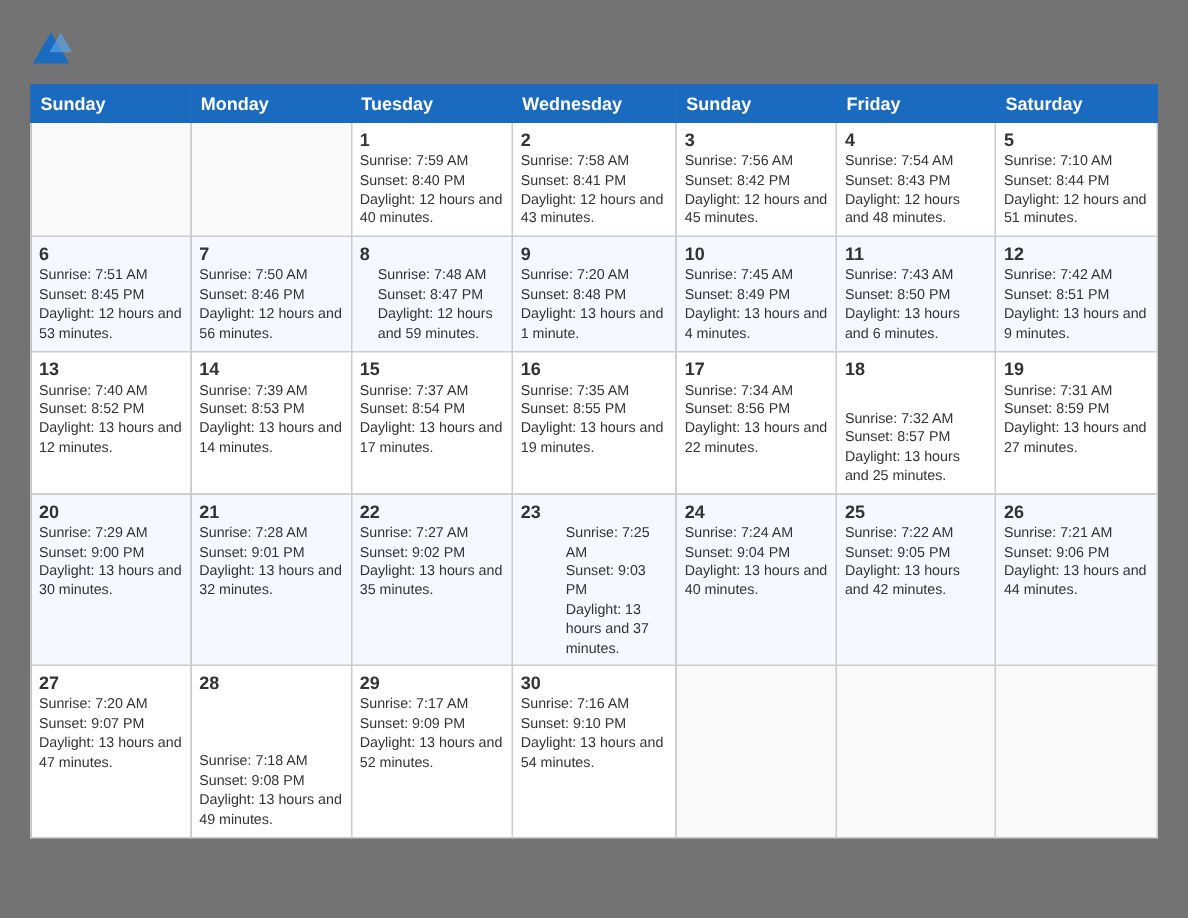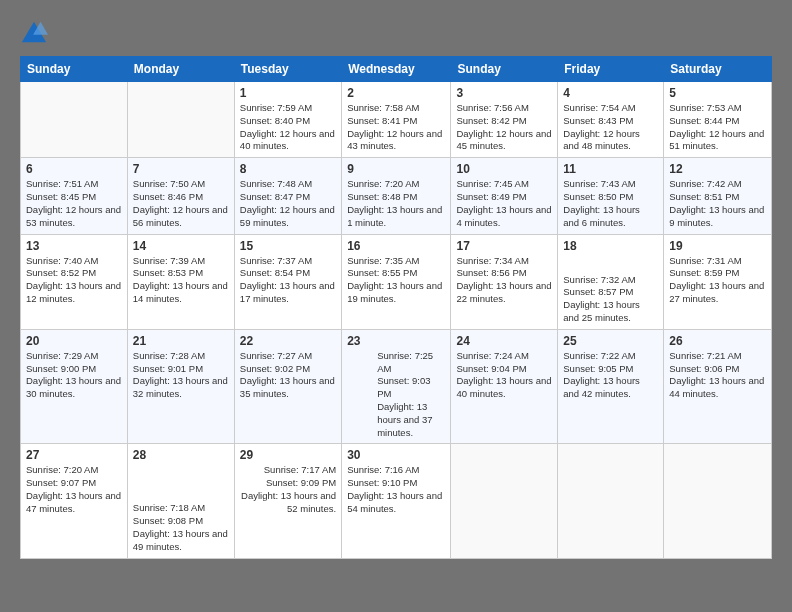--- a/index.html
+++ b/index.html
@@ -162,41 +162,41 @@
 Daylight: 12 hours and 45 minutes.</div>
           </td>
           <td>
             <span class="day-num">4</span>
             <div class="day-info" style="white-space: pre-line;">Sunrise: 7:54 AM
 Sunset: 8:43 PM
 Daylight: 12 hours and 48 minutes.</div>
           </td>
           <td>
             <span class="day-num">5</span>
-            <div class="day-info" style="white-space: pre-line;">Sunrise: 7:53 AM
+            <div class="day-info" style="white-space: pre-line;">Sunrise: 7:10 AM
 Sunset: 8:44 PM
 Daylight: 12 hours and 51 minutes.</div>
           </td>
         </tr>
         <tr>
           <td>
             <span class="day-num">6</span>
             <div class="day-info" style="white-space: pre-line;">Sunrise: 7:51 AM
 Sunset: 8:45 PM
 Daylight: 12 hours and 53 minutes.</div>
           </td>
           <td>
             <span class="day-num">7</span>
             <div class="day-info" style="white-space: pre-line;">Sunrise: 7:50 AM
 Sunset: 8:46 PM
 Daylight: 12 hours and 56 minutes.</div>
           </td>
           <td>
             <span class="day-num">8</span>
-            <div class="day-info" style="white-space: pre-line;">Sunrise: 7:48 AM
+            <div class="day-info" style="white-space: pre-line; margin-left: 12px;">Sunrise: 7:48 AM
 Sunset: 8:47 PM
 Daylight: 12 hours and 59 minutes.</div>
           </td>
           <td>
             <span class="day-num">9</span>
             <div class="day-info" style="white-space: pre-line;">Sunrise: 7:20 AM
 Sunset: 8:48 PM
 Daylight: 13 hours and 1 minute.</div>
           </td>
           <td>
@@ -314,21 +314,21 @@
 Daylight: 13 hours and 47 minutes.</div>
           </td>
           <td>
             <span class="day-num">28</span>
             <div class="day-info" style="white-space: pre-line; margin-top: 40px;">Sunrise: 7:18 AM
 Sunset: 9:08 PM
 Daylight: 13 hours and 49 minutes.</div>
           </td>
           <td>
             <span class="day-num">29</span>
-            <div class="day-info" style="white-space: pre-line; text-align: right;">Sunrise: 7:17 AM
+            <div class="day-info" style="white-space: pre-line;">Sunrise: 7:17 AM
 Sunset: 9:09 PM
 Daylight: 13 hours and 52 minutes.</div>
           </td>
           <td>
             <span class="day-num">30</span>
             <div class="day-info" style="white-space: pre-line;">Sunrise: 7:16 AM
 Sunset: 9:10 PM
 Daylight: 13 hours and 54 minutes.</div>
           </td>
           <td class="empty"></td>

